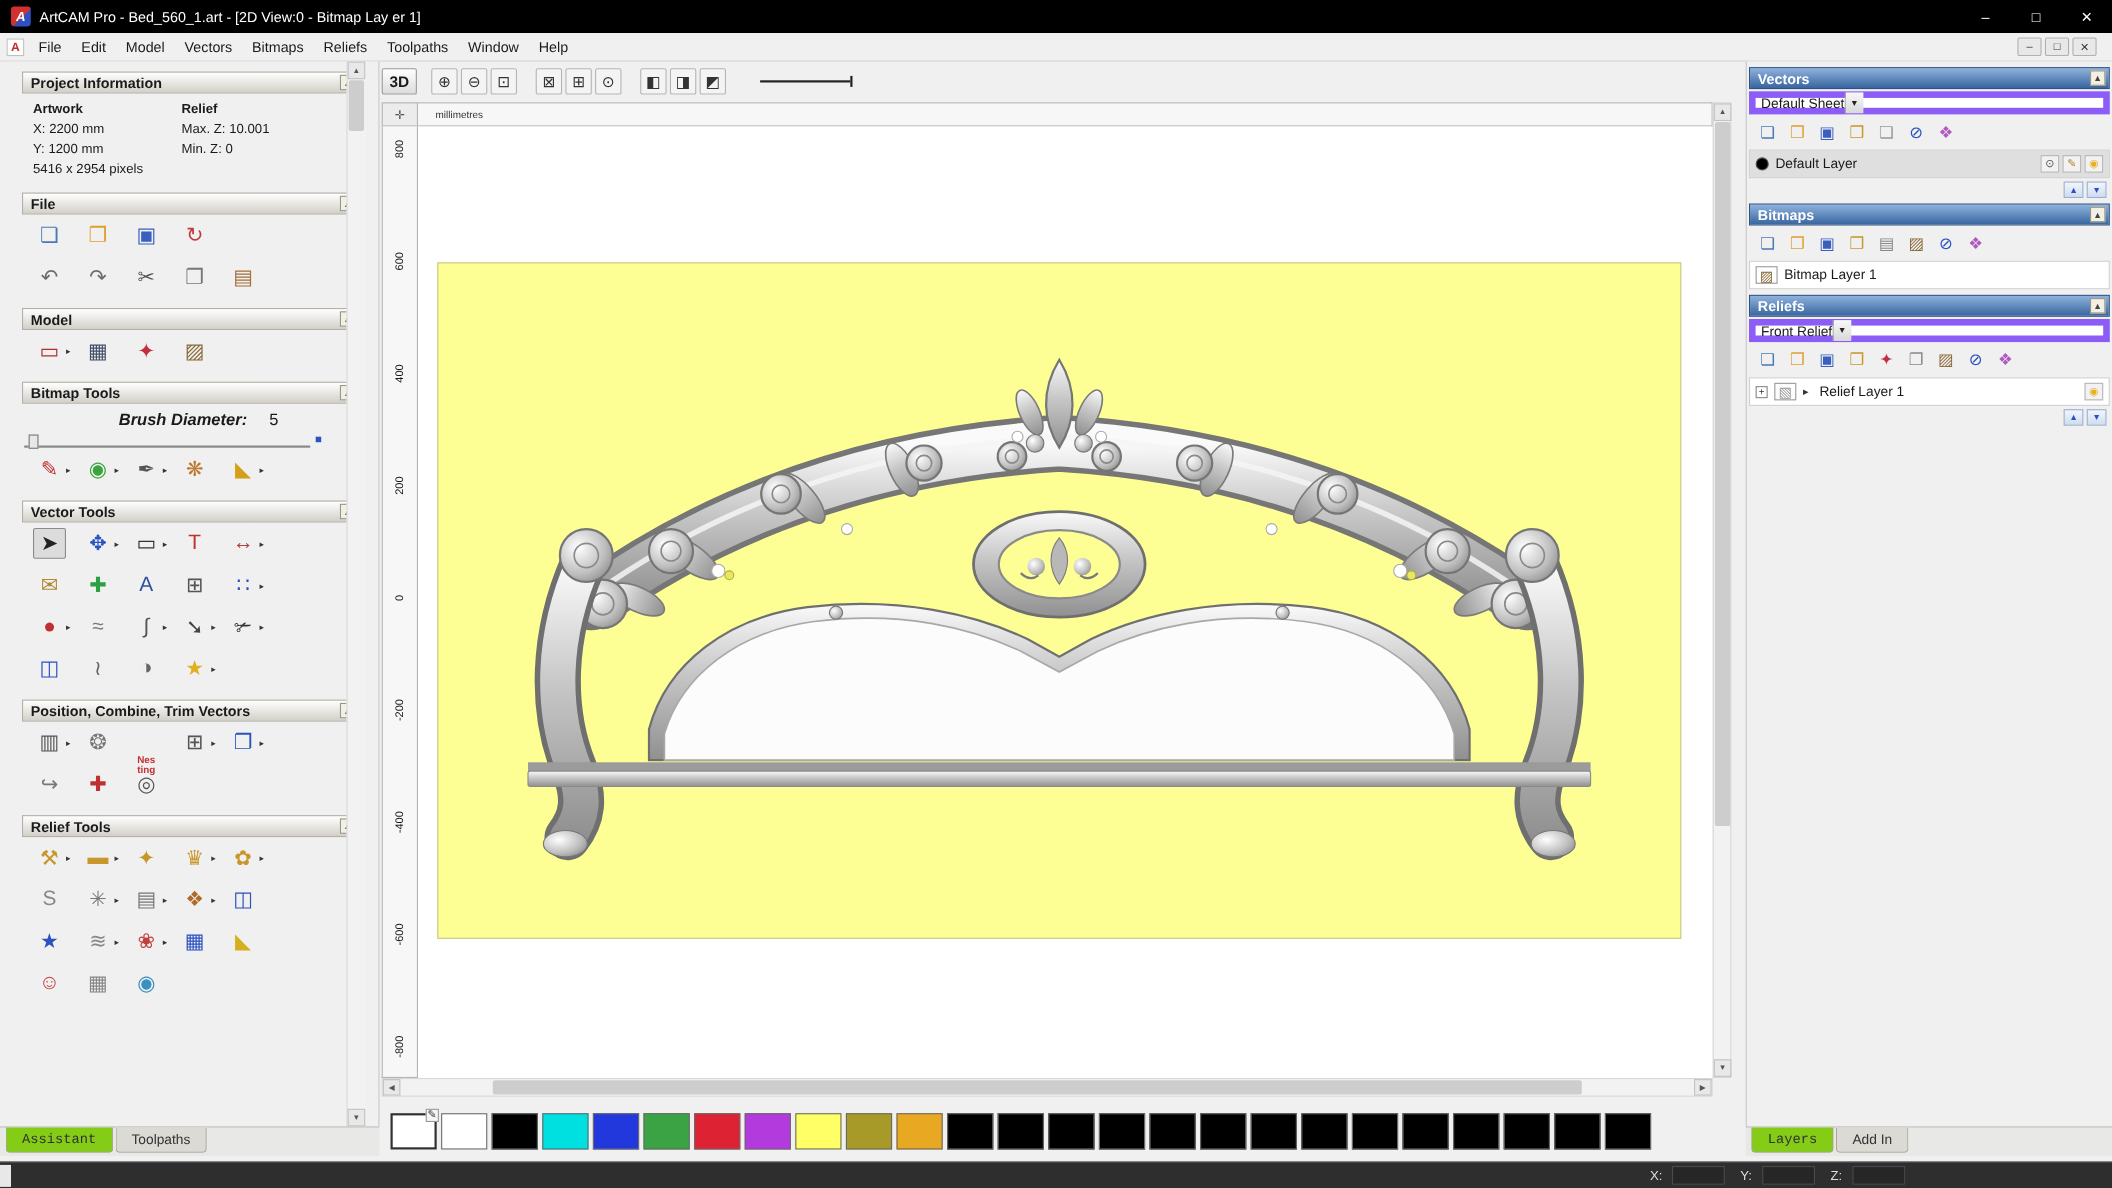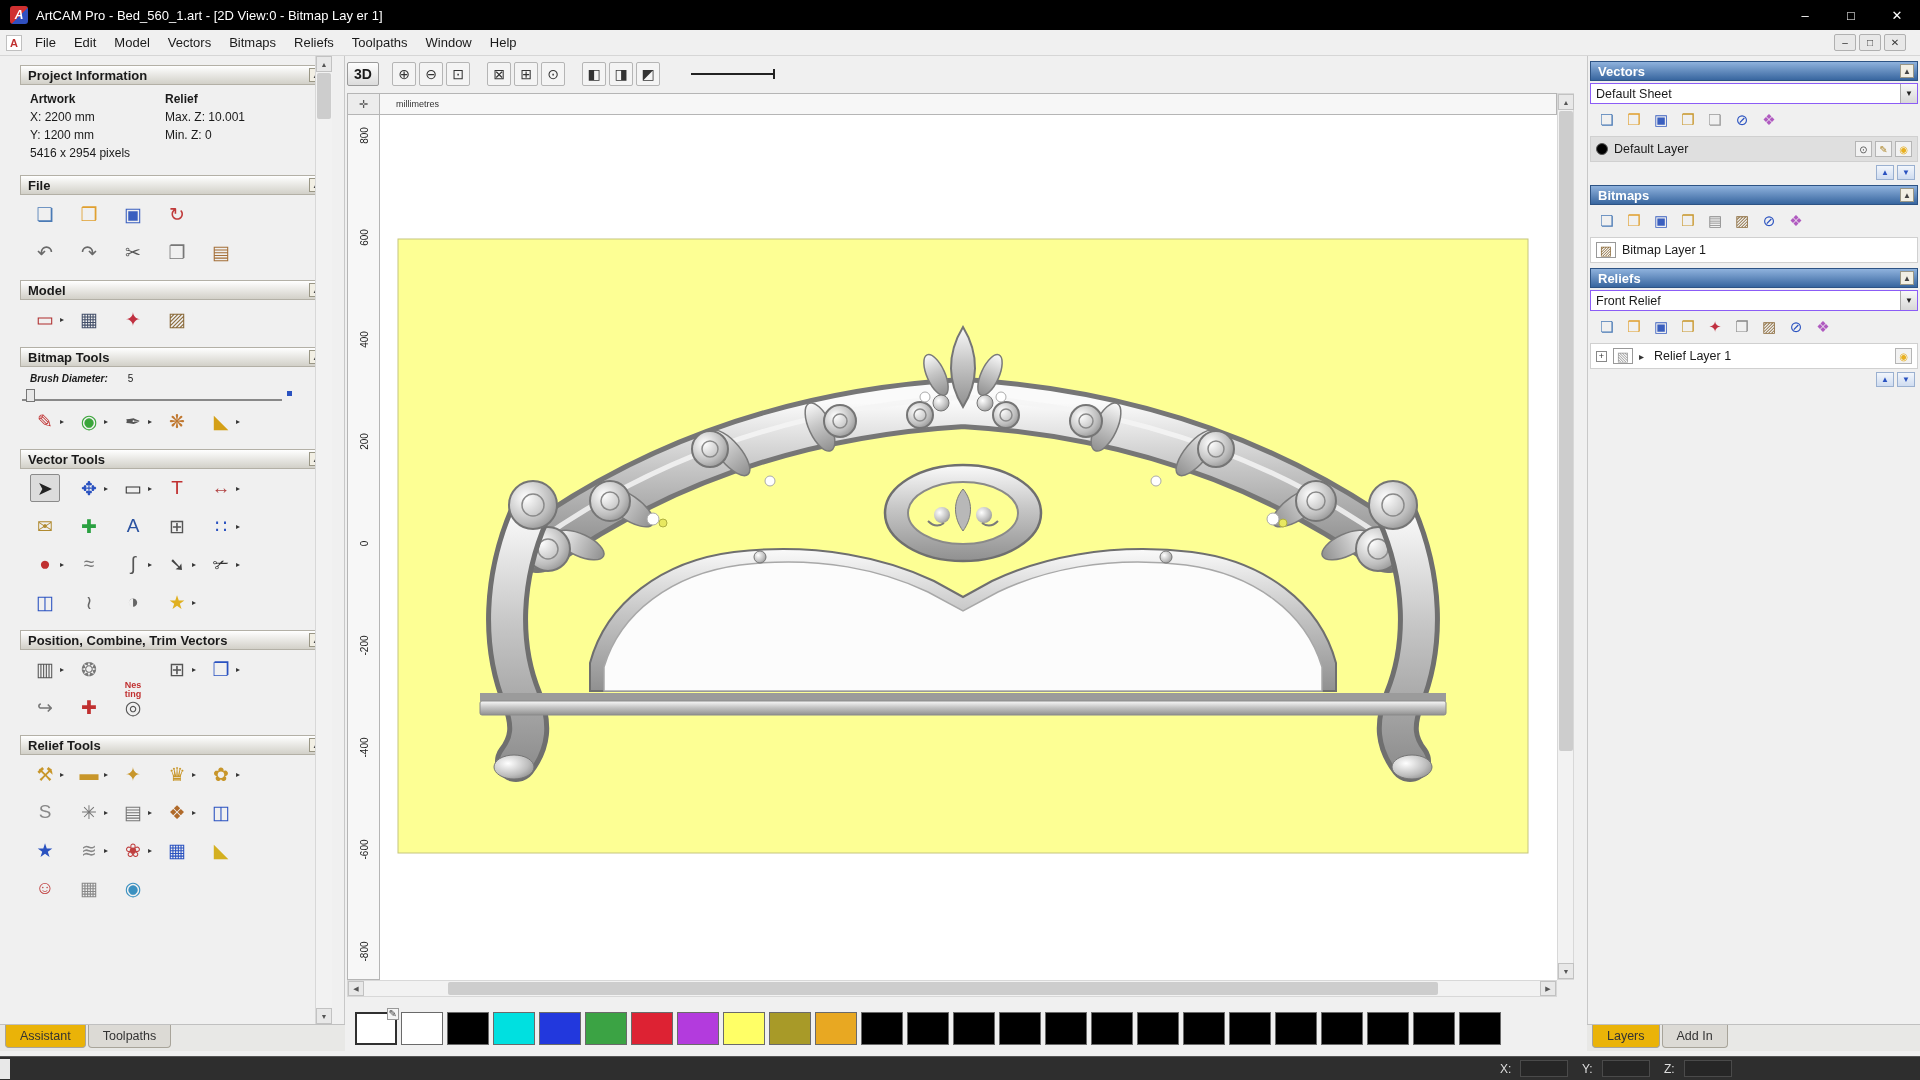--- a/index.html
+++ b/index.html
@@ -33,36 +33,36 @@
 .pi-head{font-weight:bold;margin-bottom:4px;}
 .pi-row{margin-bottom:4px;white-space:nowrap;}
 .tool-row{display:flex;align-items:center;padding:5px 0 5px 14px;height:38px;}
 .tool-cell{display:flex;align-items:center;margin-right:7px;}
 .tool-icon{width:30px;height:28px;display:flex;align-items:center;justify-content:center;font-size:19px;font-style:normal;font-weight:normal;}
 .tool-icon.pressed{border:1px solid #8a8a8a;background:#dcdcdc;border-radius:2px;}
 .tool-icon.pressed.sel{transform:none;}
 .tool-icon.sel{transform:rotate(-120deg);}
 .tool-icon.txt{font-size:9px;font-weight:bold;text-align:center;line-height:1.05;white-space:normal;}
 .drop{font-style:normal;font-size:8px;color:#333;width:7px;}
-.brush-row{display:flex;align-items:center;padding:6px 0 0 14px;font-size:10px;}
+.brush-row{display:flex;align-items:center;padding:6px 0 0 14px;font-size:15px;justify-content:center;}
 .brush-label{font-weight:bold;font-style:italic;margin-right:20px;}
 .slider{position:relative;width:272px;height:16px;margin:2px 0 0 6px;}
 .slider-track{position:absolute;left:0;right:12px;top:13px;height:2px;background:#888;}
 .slider-handle{position:absolute;left:4px;top:3px;width:9px;height:13px;background:#e8e8e8;border:1px solid #777;}
 .slider-dot{position:absolute;right:2px;top:5px;width:5px;height:5px;background:#2a52c0;}
 .lp-scrollbar{position:absolute;left:315px;top:0;width:17px;height:968px;background:#f2f2f2;border-left:1px solid #d8d8d8;}
 .sbv-btn{position:absolute;left:0;width:16px;height:16px;background:#e8e8e8;border:1px solid #c2c2c2;font-size:7px;color:#555;display:flex;align-items:center;justify-content:center;}
 .sbv-top{top:0;}
 .sbv-bottom{bottom:0;}
 .sbv-thumb{position:absolute;left:1px;top:17px;width:14px;height:46px;background:#cdcdcd;border-radius:2px;}
 .tabbar{position:absolute;top:1024px;height:27px;background:#e8e8e6;border-top:1px solid #c0c0c0;display:flex;align-items:flex-start;padding-left:5px;gap:2px;}
 .lp-tabs{left:0;width:345px;}
 .rp-tabs{left:1587px;width:333px;}
 .tab{padding:4px 14px 0 14px;font-size:12.5px;background:#dcdad5;border:1px solid #a8a49a;border-top:none;border-radius:0 0 4px 4px;height:23px;color:#333;}
-.tab.active{background:#eab308;}
+.tab.active{background:#84cc16;font-family:Liberation Mono, monospace;}
 
 
 .cv-toolbar{position:absolute;left:347px;top:59px;width:1226px;height:30px;display:flex;align-items:center;gap:3px;}
 .btn-3d{width:32px;height:24px;border:1px solid #9a9a9a;background:linear-gradient(#fefefe,#dcdcdc);font-weight:bold;font-size:14px;display:flex;align-items:center;justify-content:center;margin-right:10px;border-radius:2px;}
 .tb-icons{display:flex;gap:3px;}
 .tb-btn{width:24px;height:24px;border:1px solid #b5b5b5;background:#f4f4f4;border-radius:2px;font-size:14px;color:#333;display:flex;align-items:center;justify-content:center;}
 .tb-btn.gap{margin-left:14px;}
 .line-preview{display:flex;align-items:center;margin-left:28px;}
 .lpv-line{width:82px;height:2px;background:#222;}
 .lpv-tick{width:2px;height:10px;background:#222;}
@@ -87,21 +87,21 @@
 
 .palette{position:absolute;left:347px;top:1004px;width:1233px;height:49px;display:flex;align-items:center;padding-left:8px;gap:4px;}
 .swatch{width:42px;height:33px;border:1px solid #6a6a6a;display:inline-block;position:relative;flex:none;}
 .swatch.current{border:2px solid #303030;}
 .cur-ind{position:absolute;right:-4px;top:-6px;font-size:10px;font-style:normal;color:#444;background:#f5f5f5;border:1px solid #999;line-height:1;padding:0 1px;}
 .swatches{display:flex;gap:4px;}
 
 
 .right-panel{position:absolute;left:1587px;top:56px;width:333px;height:968px;background:#f0f0f0;border-left:1px solid #c8c8c8;}
 .rp-h{height:20px;margin:5px 2px 0 2px;background:linear-gradient(#8fb2dd,#38669f);border:1px solid #2d5384;color:#fff;font-weight:bold;font-size:13px;display:flex;align-items:center;justify-content:space-between;padding:0 3px 0 7px;}
-.rp-dd{height:21px;margin:2px 2px 0 2px;background:#fff;border:1px solid #8b5cf6;display:flex;align-items:center;justify-content:space-between;font-size:12.5px;padding-left:5px;}
+.rp-dd{height:21px;margin:2px 2px 0 2px;background:#fff;border:6px solid #8b5cf6;display:flex;align-items:center;font-size:12.5px;padding-left:5px;}
 .dd-btn{width:17px;height:19px;background:linear-gradient(#f8f8f8,#d8d8d8);border-left:1px solid #aaa;font-size:8px;display:flex;align-items:center;justify-content:center;color:#222;flex:none;}
 .rp-toolbar{display:flex;align-items:center;gap:5px;padding:6px 0 4px 8px;}
 .mini-icon{width:22px;height:20px;font-size:15px;display:flex;align-items:center;justify-content:center;}
 .layer-list{margin:2px 2px 0 2px;background:#fff;border:1px solid #d0d0d0;}
 .layer-row{height:24px;display:flex;align-items:center;padding:0 5px;gap:6px;font-size:12.5px;}
 .layer-row.selected{background:#dfdfdf;}
 .swatch-dot{width:12px;height:12px;border-radius:50%;border:1px solid #555;flex:none;}
 .row-icons{margin-left:auto;display:flex;gap:3px;}
 .row-icon{width:17px;height:16px;border:1px solid #b5b5b5;background:#f2f2f2;font-size:10px;display:flex;align-items:center;justify-content:center;}
 .updown{display:flex;justify-content:flex-end;gap:3px;padding:3px 5px 0 0;}

